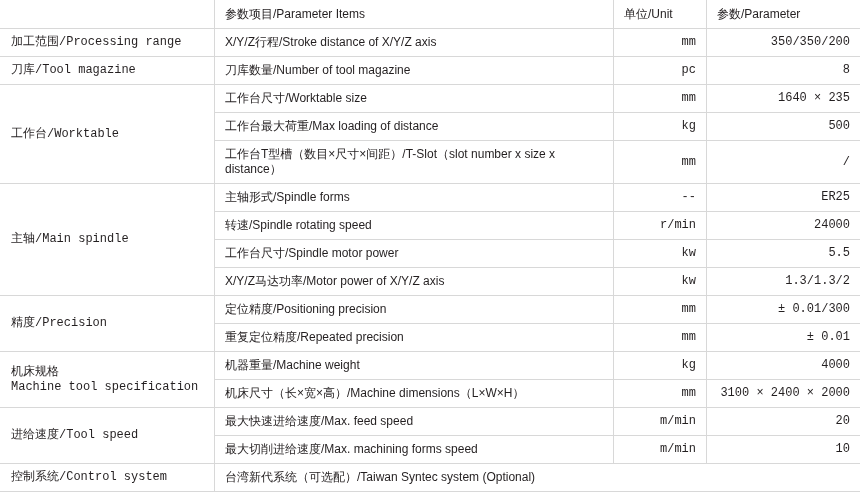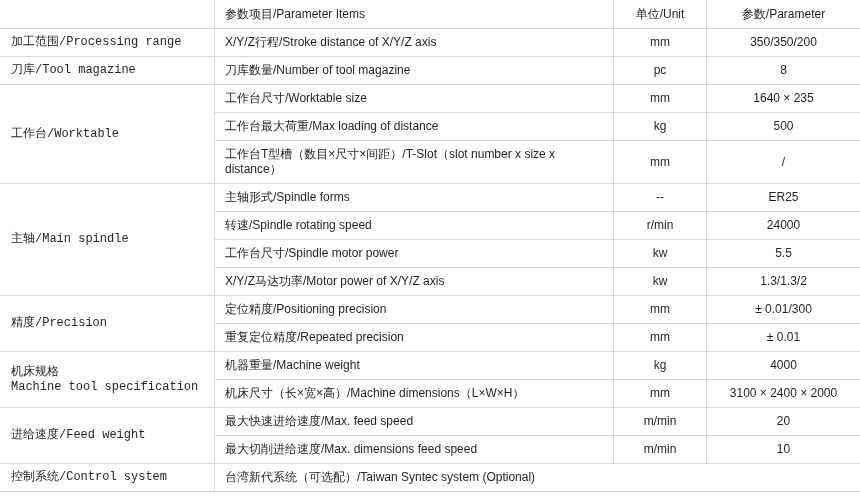--- a/index.html
+++ b/index.html
@@ -41,37 +41,38 @@
   
   table.spec tr td:first-child,
   table.spec tr th:first-child { border-left: 1px solid #ffffff; }
   table.spec tr td:last-child,
   table.spec tr th:last-child { border-right: 1px solid #701a75; }
   table.spec tr:first-child th,
   table.spec tr:first-child td { border-top: 1px solid #ffffff; }
 
   .hdr-empty { background: #ffffff; }
   .hdr {
-    text-align: center;
+    text-align: left;
     font-size: 13.5px;
   }
   .hdr.item { text-align: left; }
 
   td.group {
     text-align: left;
     font-size: 13.5px;
     font-family: Liberation Mono, monospace;
   }
   td.item {
     text-align: left;
     font-size: 13.5px;
   }
   td.unit, td.param {
-    text-align: center;
+    text-align: right;
     font-size: 13.5px;
+    font-family: Liberation Mono, monospace;
   }
   .small {
     font-size: 11.5px;
     margin-left: 12px;
   }
   .two-line {
     line-height: 1.35;
   }
 </style>
 </head>
@@ -157,27 +158,27 @@
           <td class="item">机器重量/Machine weight</td>
           <td class="unit">kg</td>
           <td class="param">4000</td>
         </tr>
         <tr>
           <td class="item small">机床尺寸（长×宽×高）/Machine dimensions（L×W×H）</td>
           <td class="unit">mm</td>
           <td class="param small">3100 × 2400 × 2000</td>
         </tr>
         <tr>
-          <td class="group" rowspan="2">进给速度/Feed weight</td>
+          <td class="group" rowspan="2">进给速度/Tool speed</td>
           <td class="item">最大快速进给速度/Max. feed speed</td>
           <td class="unit">m/min</td>
           <td class="param">20</td>
         </tr>
         <tr>
-          <td class="item">最大切削进给速度/Max. dimensions feed speed</td>
+          <td class="item">最大切削进给速度/Max. machining forms speed</td>
           <td class="unit">m/min</td>
           <td class="param">10</td>
         </tr>
         <tr>
           <td class="group">控制系统/Control system</td>
           <td class="item" colspan="3">台湾新代系统（可选配）/Taiwan Syntec system (Optional)</td>
         </tr>
       </tbody>
   </table>
 </div>

